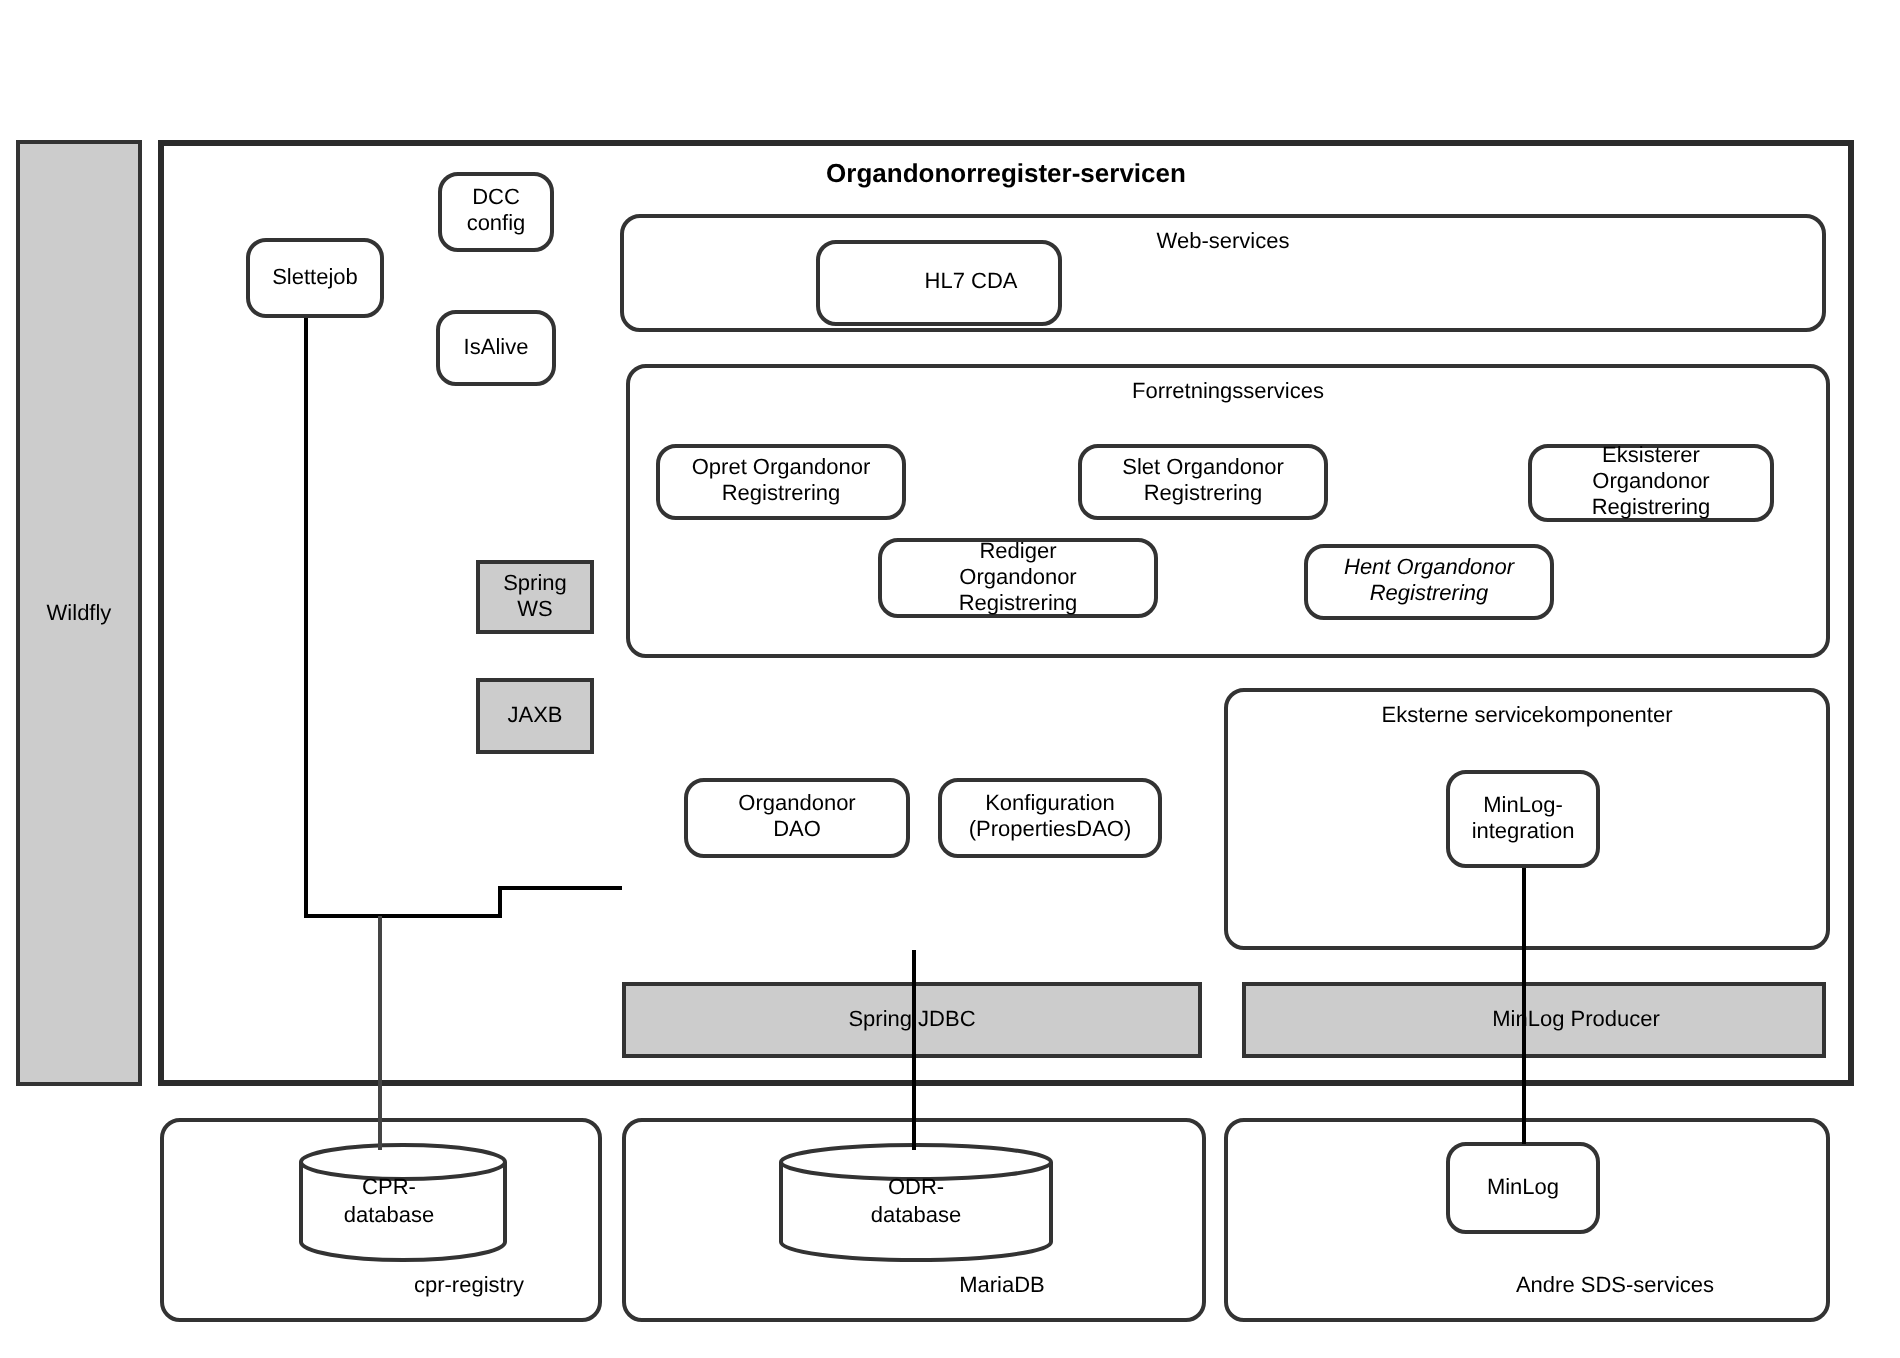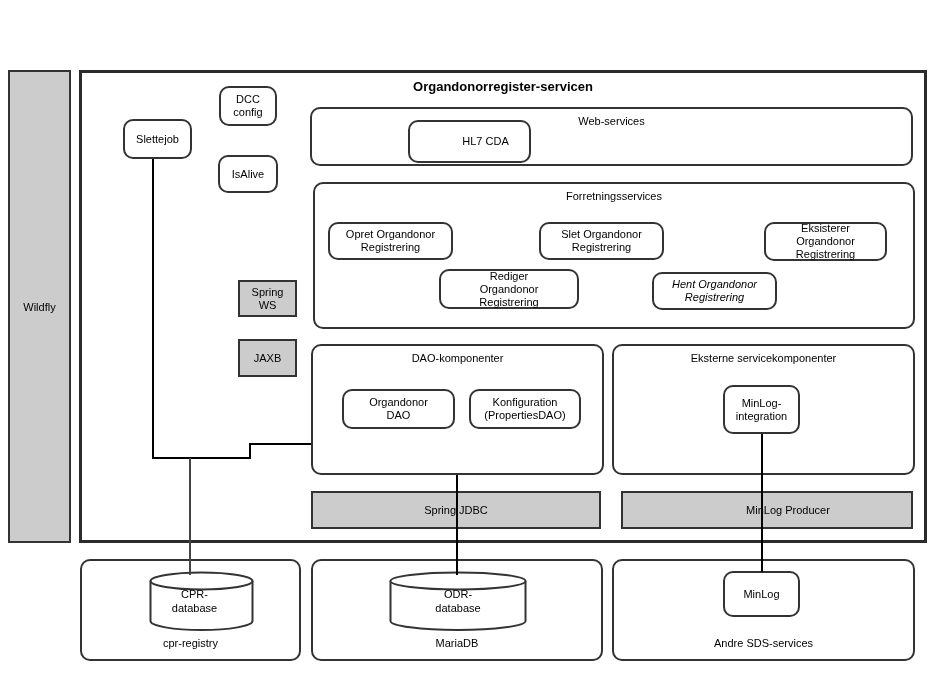--- a/index.html
+++ b/index.html
@@ -22,21 +22,21 @@
   .container {
     position:absolute; box-sizing:border-box;
     border:2px solid #333333; border-radius:10px; background:#ffffff;
   }
   .container-label {
     position:absolute; top:6px; left:0; width:100%;
     text-align:center; font-size:11px; line-height:13px;
   }
   .container-label-bottom {
     position:absolute; bottom:9px; left:0; width:100%;
-    text-align:center; font-size:11px; line-height:13px;
+    text-align:center; font-size:11px; line-height:13px;padding-left:44px;
   }
   .mainframe {
     position:absolute; box-sizing:border-box;
     border:3px solid #2b2b2b; background:#ffffff;
   }
   .title {
     position:absolute; top:79px; left:79px; width:848px;
     text-align:center; font-size:13px; font-weight:bold;
   }
   .wildfly {
@@ -89,23 +89,20 @@
   <div class="node" style="left:439px; top:269px; width:140px; height:40px;">Rediger
 Organdonor
 Registrering</div>
   <div class="node" style="left:652px; top:272px; width:125px; height:38px;font-style:italic;">Hent Organdonor
 Registrering</div>
 
   <div class="graybox" style="left:238px; top:280px; width:59px; height:37px;">Spring
 WS</div>
   <div class="graybox" style="left:238px; top:339px; width:59px; height:38px;">JAXB</div>
 
-  <div class="container" style="left:311px; top:344px; width:293px; height:131px;">
-    <div class="container-label">DAO-komponenter</div>
-  </div>
   <div class="node" style="left:342px; top:389px; width:113px; height:40px;">Organdonor
 DAO</div>
   <div class="node" style="left:469px; top:389px; width:112px; height:40px;">Konfiguration
 (PropertiesDAO)</div>
 
   <div class="container" style="left:612px; top:344px; width:303px; height:131px;">
     <div class="container-label">Eksterne servicekomponenter</div>
   </div>
   <div class="node" style="left:723px; top:385px; width:77px; height:49px;">MinLog-
 integration</div>

